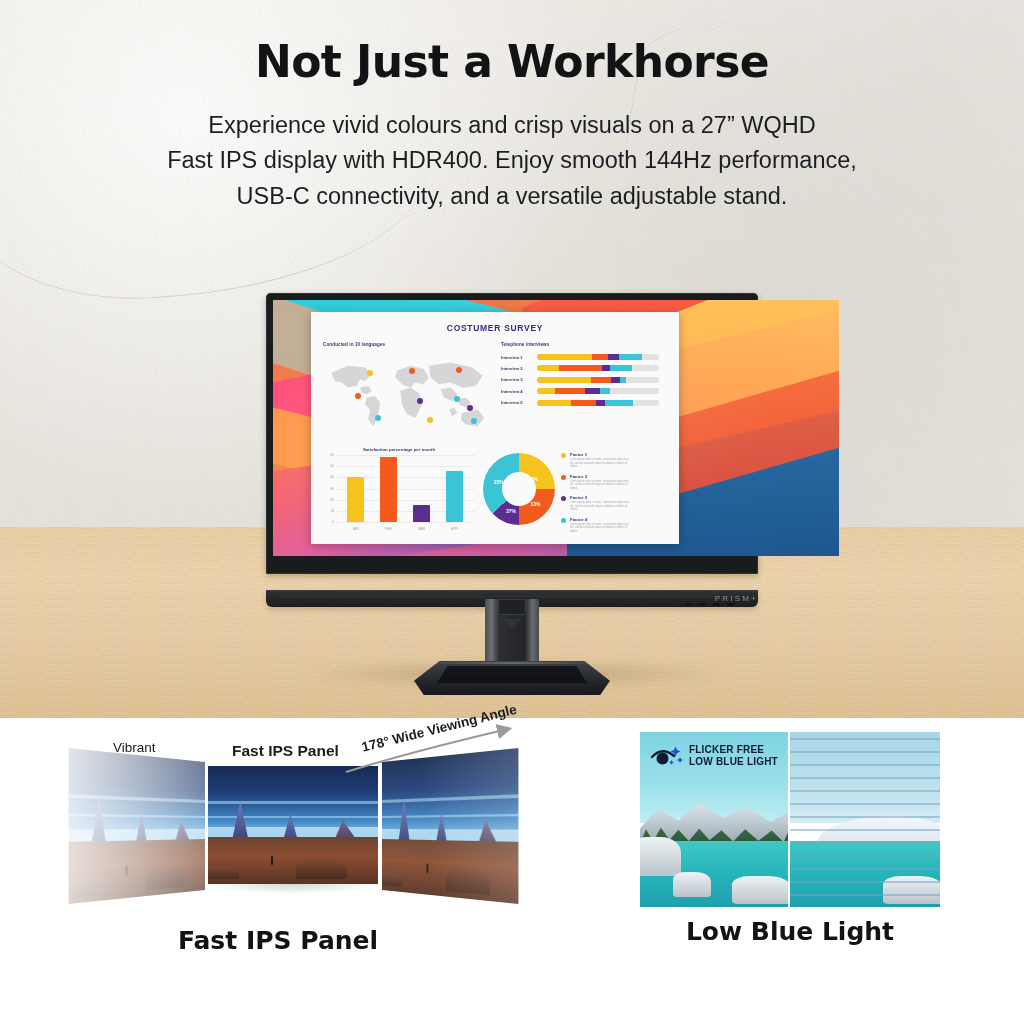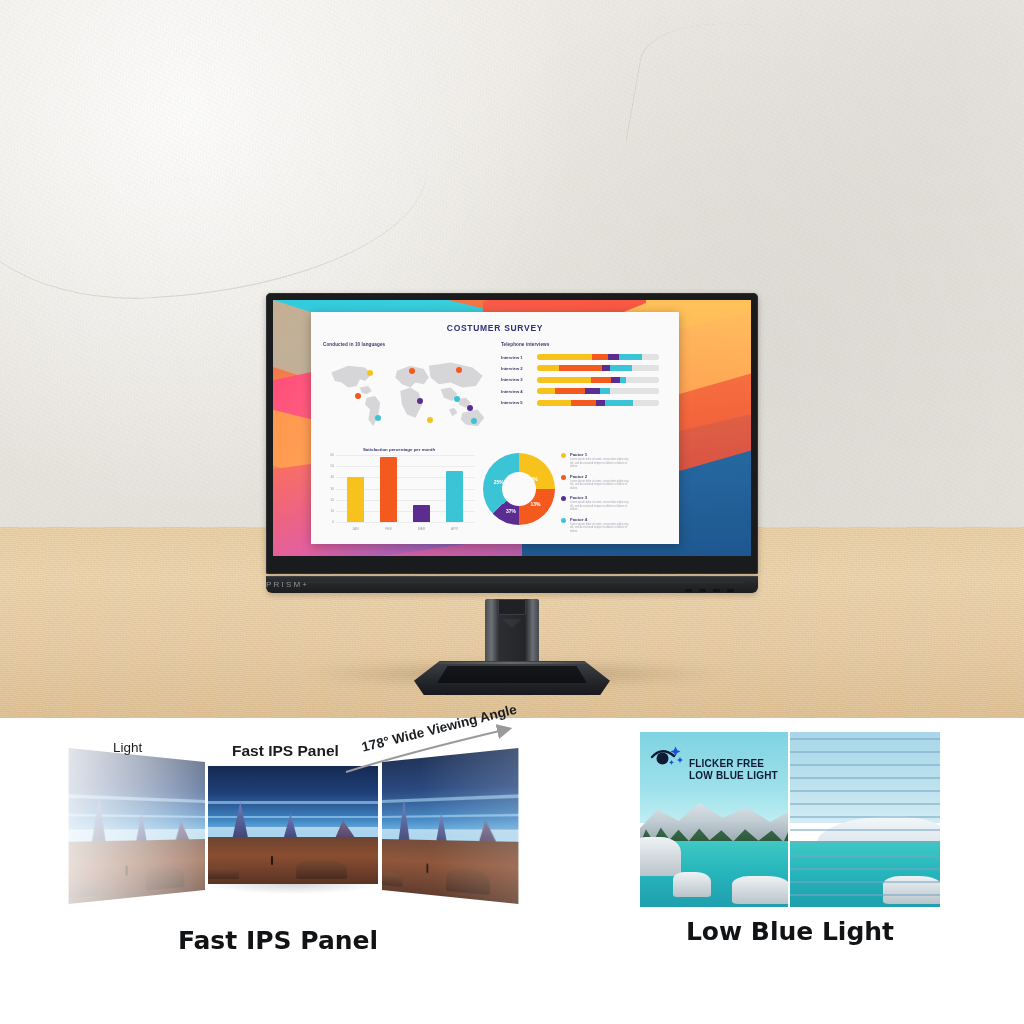--- a/index.html
+++ b/index.html
@@ -62,21 +62,21 @@
   .subcopy span { display: block; }
 
   
   .monitor { position: absolute; left: 266px; top: 293px; width: 492px; z-index: 6; }
   .panel {
     position: relative; width: 492px; height: 281px;
     background: #1a1b1d; border-radius: 5px 5px 2px 2px;
     padding: 7px 7px 0 7px;
     box-shadow: 0 2px 6px rgba(40,30,15,.28), inset 0 0 0 1px #2e3033;
   }
-  .screen { position: relative; width: 478px; height: 256px; overflow: hidden; background:#121212; }
+  .screen { position: relative; width: 566px; height: 256px; overflow: hidden; background:#121212; }
   
   .wp { position:absolute; inset:0; background: linear-gradient(160deg,#f25c4a 0%, #f08a3a 35%, #d35fa0 70%, #7d5bbe 100%); }
   .wp i { position:absolute; display:block; }
   .wp .s1{left:-6%;top:-8%;width:52%;height:42%;background:linear-gradient(145deg,#2bc8e0,#37d3d8);transform:skewY(14deg);}
   .wp .s2{left:-10%;top:8%;width:46%;height:26%;background:linear-gradient(150deg,#cfae8e,#b9a58f);transform:skewY(18deg);opacity:.95;}
   .wp .s3{left:-12%;top:26%;width:50%;height:26%;background:linear-gradient(140deg,#ff3f6e,#ff5f7e);transform:skewY(-12deg);}
   .wp .s4{left:-12%;top:48%;width:46%;height:22%;background:linear-gradient(140deg,#ff8b3d,#ffa85a);transform:skewY(14deg);}
   .wp .s5{left:-12%;top:62%;width:54%;height:40%;background:linear-gradient(160deg,#ff6a4d,#e2609f 60%,#8a63c4);transform:skewY(-8deg);}
   .wp .s6{left:56%;top:-14%;width:60%;height:34%;background:linear-gradient(200deg,#ffd16a,#ffb04a);transform:skewY(-20deg);}
   .wp .s7{left:44%;top:-12%;width:34%;height:26%;background:linear-gradient(200deg,#f4453c,#ff6a4a);transform:skewY(-22deg);}
@@ -125,25 +125,25 @@
   .donut-hole { position: absolute; left: 19px; top: 19px; width: 34px; height: 34px; background: #fafafa; border-radius: 50%; }
   .dpct { position: absolute; font-size: 5px; font-weight: 700; color: #fff; }
   .legend { flex: 1; margin-top: 5px; }
   .leg-item { display: flex; gap: 4px; margin-bottom: 5px; }
   .leg-dot { width: 5px; height: 5px; border-radius: 50%; margin-top: 1px; flex: 0 0 auto; }
   .leg-name { font-size: 4.4px; font-weight: 700; color: #3a3a6e; }
   .leg-body { font-size: 2.6px; color: #a9a9b4; line-height: 1.35; margin-top: 1px; width: 62px; }
 
   
   .bezel {
-    position: relative; width: 492px; height: 17px; margin-top: 2px;
+    position: relative; width: 492px; height: 17px; margin-top: 16px;
     background: linear-gradient(180deg,#303234 0%, #26282a 40%, #1b1d1f 100%);
     border-radius: 0 0 6px 6px;
     box-shadow: inset 0 1px 0 rgba(255,255,255,.07), 0 3px 5px rgba(60,45,20,.2);
-    display: flex; align-items: center; justify-content: flex-start;
+    display: flex; align-items: center; justify-content: flex-end;
   }
   .brand { font-size: 8px; letter-spacing: 2.2px; color: #8e9196; font-weight: 400; }
   .btns { position: absolute; right: 24px; bottom: 1px; display: flex; gap: 7px; }
   .btns i { display:block; width: 7px; height: 3px; background: #121315; border-radius: 1px; }
   .bezel-edge{position:absolute;left:14px;right:14px;top:6px;height:1px;background:rgba(255,255,255,.045);}
 
   .neck {
     position: absolute; left: 50%; transform: translateX(-50%); top: 306px;
     width: 54px; height: 76px;
     background: linear-gradient(90deg,#4a4d51 0%, #6d7177 12%, #2c2e31 26%, #232528 74%, #6a6e74 88%, #45484c 100%);
@@ -230,21 +230,21 @@
     background: linear-gradient(180deg,#3fc9c4 0%, #27b6bc 45%, #1f9fae 100%); }
   .lake-rock { position:absolute; background: linear-gradient(180deg,#eef2f4,#b9c4ca); border-radius: 30% 40% 10% 10%; }
   .lk1{left:-6%;bottom:18%;width:34%;height:22%;}
   .lk2{left:22%;bottom:6%;width:26%;height:14%;}
   .lk3{left:62%;bottom:2%;width:40%;height:16%;}
   .dune { position:absolute; left:18%; bottom:26%; width:86%; height:26%;
     background: linear-gradient(180deg,#f2f7fa,#cfdde5); border-radius: 60% 40% 0 0; }
   .flick { position:absolute; left:0; width:100%; height:1.5px; background: rgba(120,165,195,.55); }
   .ff-badge { position: absolute; left: 10px; top: 12px; display: flex; align-items: flex-start; gap: 5px; z-index: 4; }
   .ff-text { line-height: 1.18; }
-  .ff-l1 { font-size: 10px; font-weight: 700; color: #0d1b33; letter-spacing: .2px; margin-top: 14px; }
+  .ff-l1 { font-size: 10px; font-weight: 700; color: #0d1b33; letter-spacing: .2px; }
   .ff-l2 { font-size: 10px; font-weight: 700; color: #0d1b33; letter-spacing: .2px; }
 
   .feat-cap { text-align: center; margin-top: 10px; }
   .feat-h { font-family:"DejaVu Sans", sans-serif; font-size: 25px; font-weight: 700; color: #111315; }
   .feat-p { font-size: 19px; color: #1c1f22; margin-top: 8px; }
 </style>
 </head>
 <body>
 
 <div id="page">
@@ -254,20 +254,26 @@
       <div class="wall-tex"></div>
       <div class="wall-scratch"></div>
       <div class="wall-scratch2"></div>
     </div>
     <div class="desk">
       <div class="desk-tex"></div>
     </div>
     <div class="desk-shadow"></div>
 
     <div class="hero-copy">
+      <h1 class="headline">Not Just a Workhorse</h1>
+      <p class="subcopy">
+        <span>Experience vivid colours and crisp visuals on a 27” WQHD</span>
+        <span>Fast IPS display with HDR400. Enjoy smooth 144Hz performance,</span>
+        <span>USB-C connectivity, and a versatile adjustable stand.</span>
+      </p>
     </div>
 
     <div class="monitor">
       <div class="panel">
         <div class="screen">
           <div class="wp">
             <i class="s1"></i>
               <i class="s2"></i>
               <i class="s3"></i>
               <i class="s4"></i>
@@ -529,21 +535,21 @@
 
         <svg class="arrow-svg" viewBox="0 0 190 58">
           <defs>
             <marker id="ah" markerWidth="7" markerHeight="7" refX="5" refY="3.5" orient="auto">
               <path d="M0,0 L7,3.5 L0,7 z" fill="#9a9a9a"></path>
             </marker>
           </defs>
           <path d="M6 54 Q 70 34 168 11" stroke="#9a9a9a" stroke-width="2.2" fill="none" marker-end="url(#ah)"></path>
         </svg>
 
-        <div class="lab lab-others">Light</div>
+        <div class="lab lab-others">Vibrant</div>
         <div class="lab lab-ips">Fast IPS Panel</div>
         <div class="lab lab-angle">178° Wide Viewing Angle</div>
       </div>
 
       <div class="feat-cap">
         <div class="feat-h">Fast IPS Panel</div>
       </div>
     </div>
 
     <div class="feat feat-blue">

